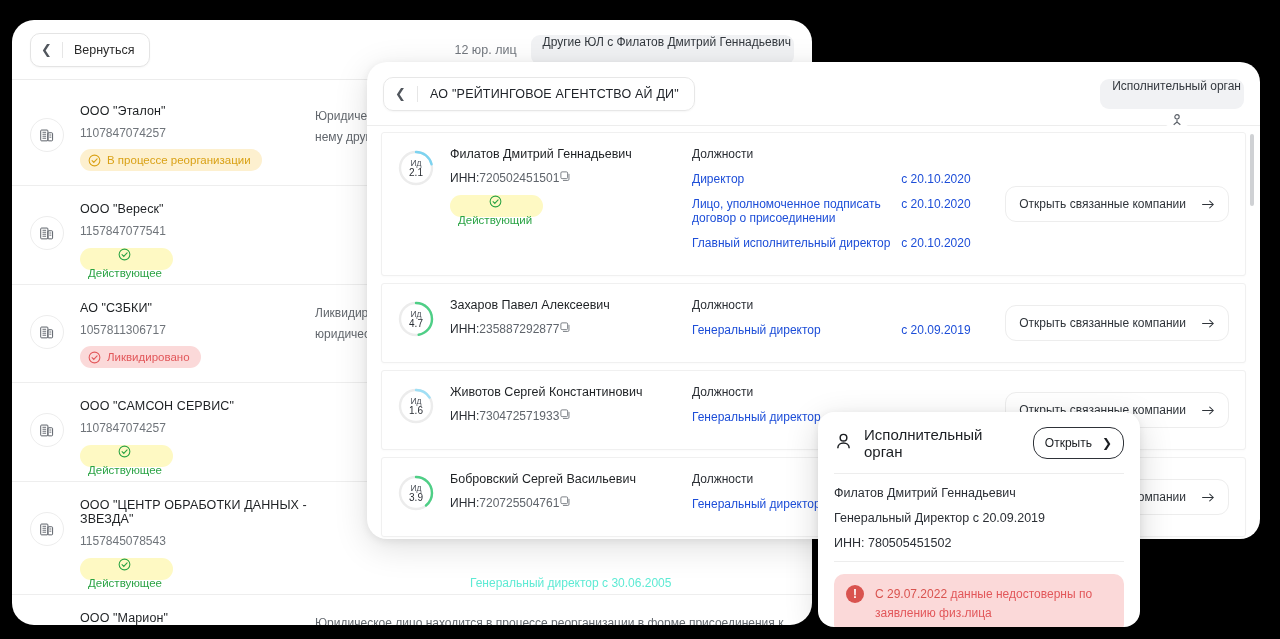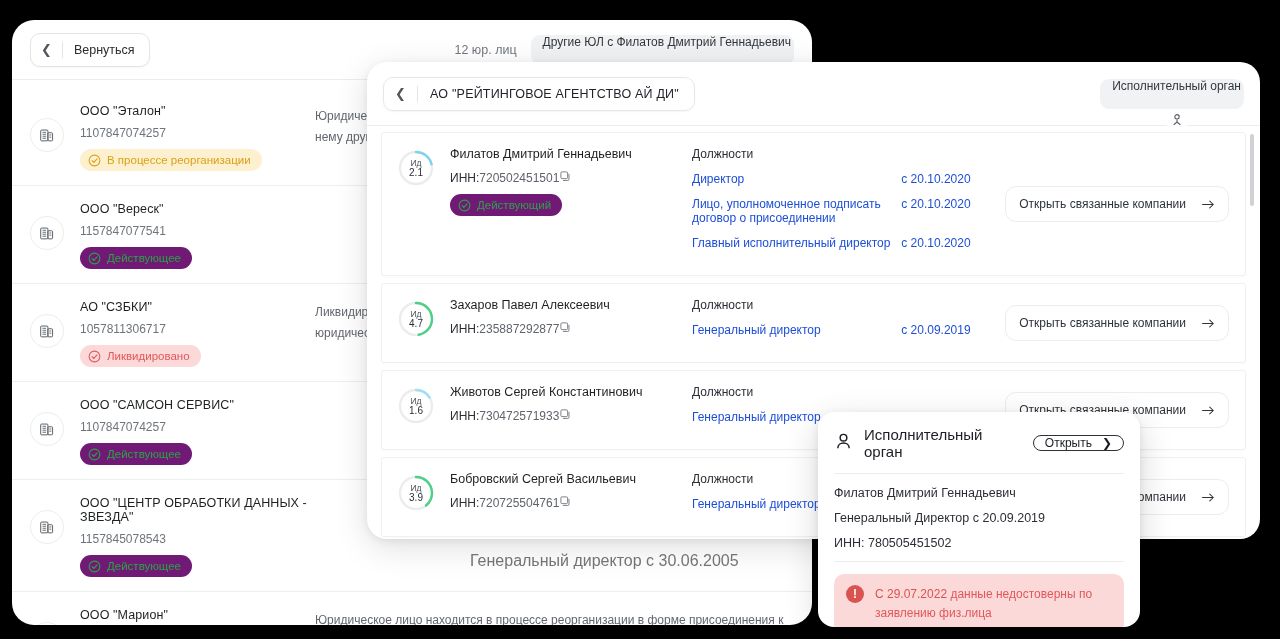--- a/index.html
+++ b/index.html
@@ -84,21 +84,21 @@
   .comp-name {
     font-size: 12.5px; color: #1d2023; margin-bottom: 8px; letter-spacing:.1px;
   }
   .comp-ogrn { font-size: 12px; color: #6f747a; margin-bottom: 9px; }
   .badge {
     display: inline-flex; align-items: center; gap: 6px;
     height: 22px; padding: 0 11px 0 8px;
     border-radius: 11px;
     font-size: 11.5px;
   }
-  .badge.green { background:#701a75; color:#2aa344; }
+  .badge.green { background:#fef9c3; color:#2aa344;flex-direction:column; }
   .badge.red   { background:#fbd9d9; color:#e2575a; }
   .badge.amber { background:#fdf0cf; color:#d9a116; }
   .badge .ic { width:13px; height:13px; flex:0 0 13px; }
   .comp-desc {
     font-size: 12px; color: #62676d; line-height: 21px;
     margin-top: 2px; flex: 1;
   }
 
   
   .mid-panel {
@@ -186,21 +186,21 @@
     border-radius: 16px;
     box-shadow: 0 10px 34px rgba(0,0,0,.16), 0 2px 8px rgba(0,0,0,.08);
     padding: 14px 16px 0 16px;
     overflow:hidden;
   }
   .exec-head { display:flex; align-items:center; gap:11px; padding-bottom: 13px; border-bottom:1px solid #ededed;}
   .exec-title { font-size:15px; color:#1b1e22; }
   .exec-open {
     margin-left:auto;
     display:flex; align-items:center; gap:10px;
-    height:16px; padding: 0 11px;
+    height:32px; padding: 0 11px;
     border:1px solid #2e3238; border-radius: 14px;
     font-size:12px; color:#1b1e22; background:#fff;
   }
   .exec-body { padding: 12px 0 11px 0; border-bottom: 1px solid #ededed;}
   .exec-line { font-size:12.5px; color:#2b2f35; margin-bottom:11px; }
   .exec-line:last-child { margin-bottom:0; }
   .warn {
     margin-top: 12px;
     display:flex; gap:11px;
     background:#fbd9d9;
@@ -554,14 +554,14 @@
       <div class="exec-line">Филатов Дмитрий Геннадьевич</div>
       <div class="exec-line">Генеральный Директор с 20.09.2019</div>
       <div class="exec-line">ИНН: 780505451502</div>
     </div>
     <div class="warn">
       <span class="warn-ic">!</span>
       <span class="warn-txt"><span class="dt">С 29.07.2022</span> <span>данные недостоверны по заявлению физ.лица</span></span>
     </div>
   </div>
 
-<div style="position: absolute; left: 470px; top: 552px; font-size: 16px; color: #737373;">Генеральный директор с 30.06.2005</div>
+<div style="position: absolute; left: 470px; top: 576px; font-size: 12px; color: #5eead4;">Генеральный директор с 30.06.2005</div>
   </div>
 
 </body></html>

